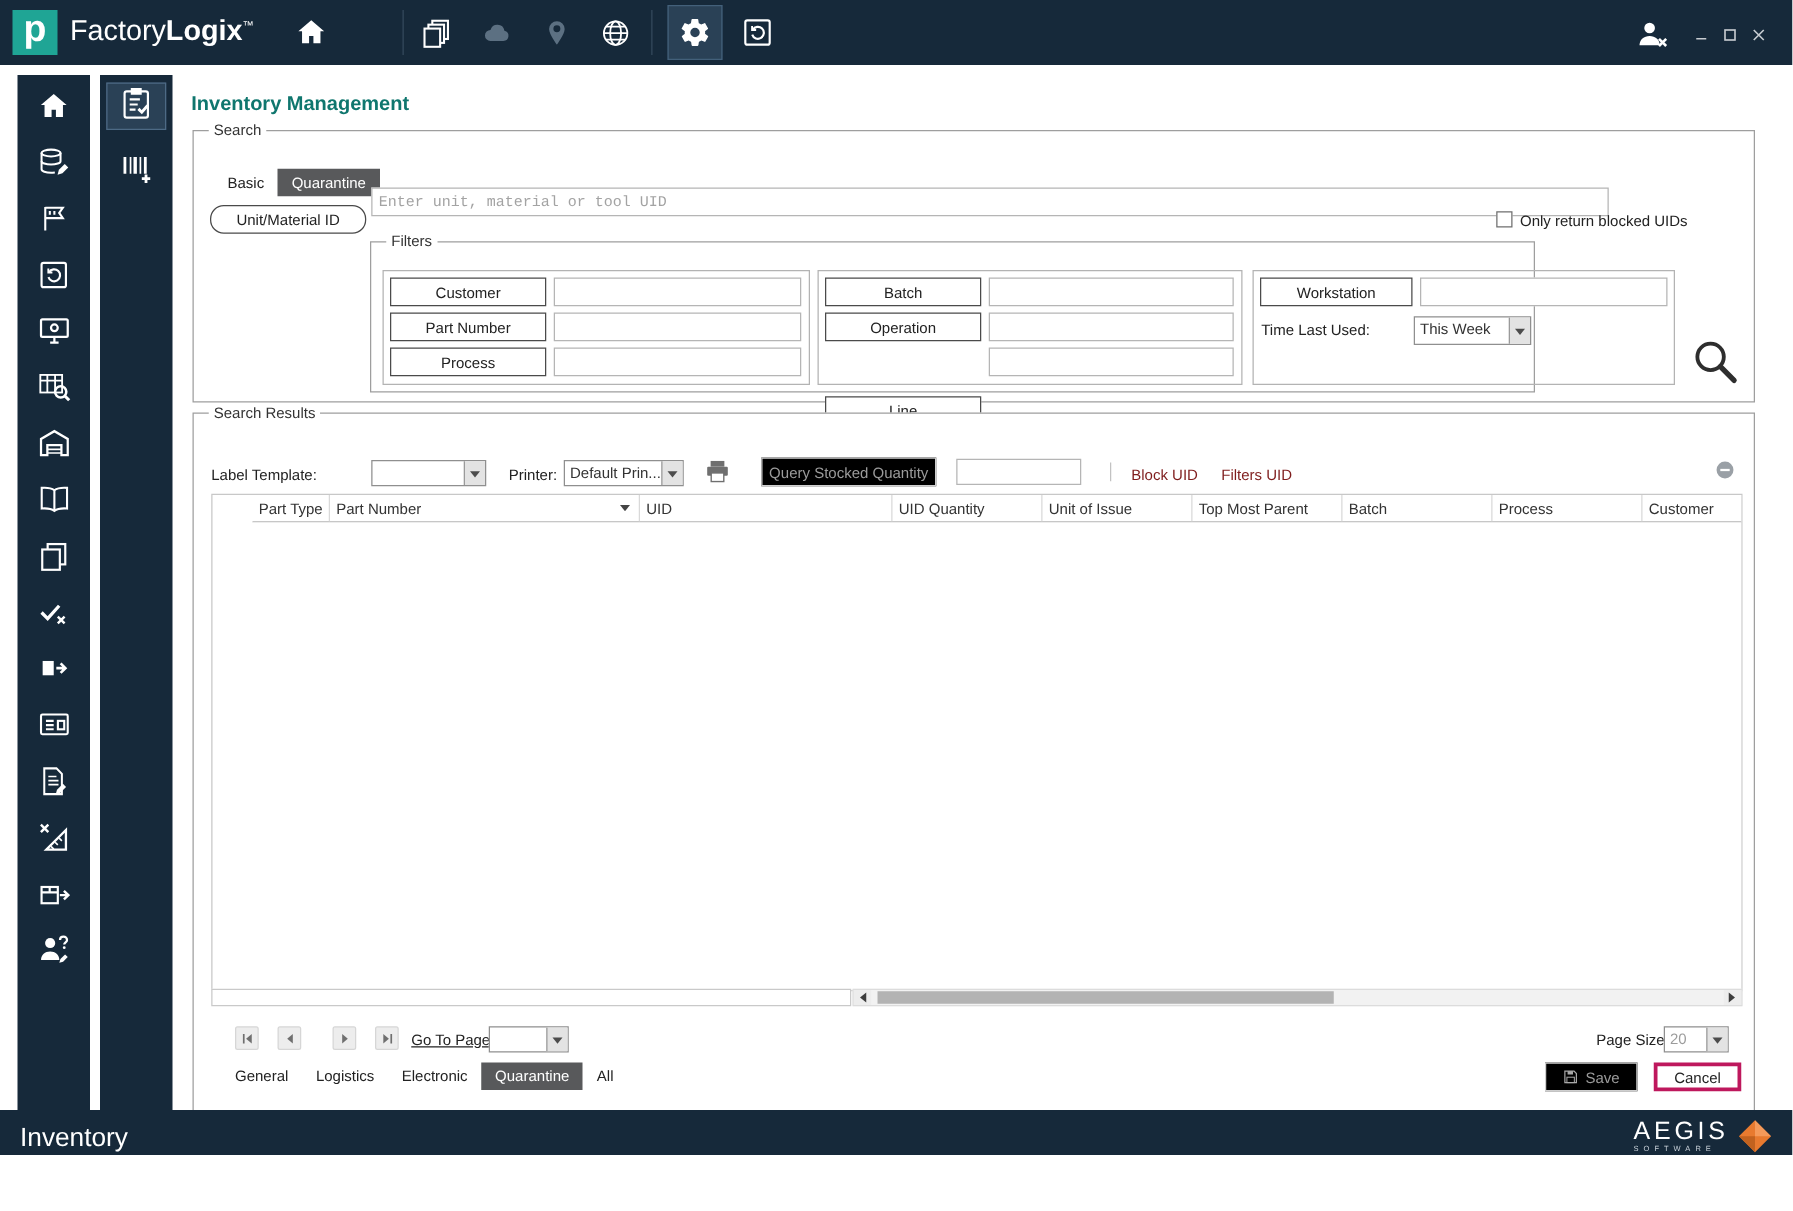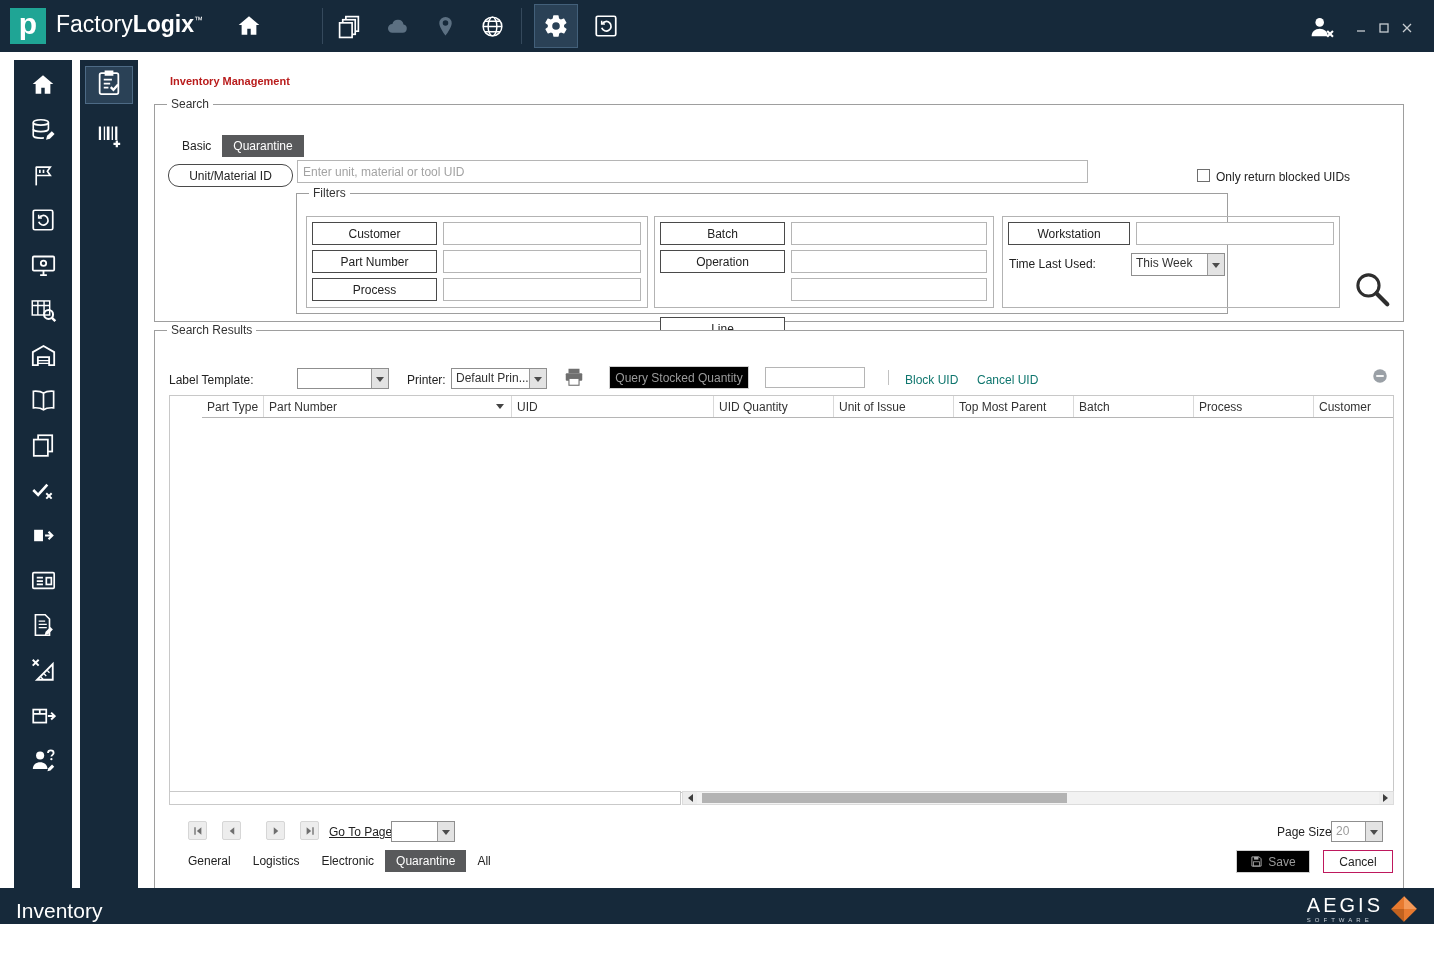--- a/index.html
+++ b/index.html
@@ -24,21 +24,21 @@
   
   .sidebar { position:absolute; top:60px; width:58px; height:838px; background:#16293a; display:flex; flex-direction:column; align-items:center; }
   .sidebar-1 { left:14px; padding-top:14px; gap:19px; }
   .sidebar-2 { left:80px; padding-top:6px; gap:14px; }
   .sb-item { width:44px; height:26px; display:flex; align-items:center; justify-content:center; cursor:pointer; flex:0 0 auto; }
   .sb-tile { width:48px; height:38px; display:flex; align-items:center; justify-content:center; cursor:pointer; flex:0 0 auto; }
   .sb-tile.active { background:#2a4156; border:1px solid #4d6a85; }
 
   
   .content { position:absolute; left:152px; top:60px; width:1254px; height:840px; background:#fff; }
-  .page-title { position:absolute; left:18px; top:15px; font-size:11px; color:#b91c1c; }
+  .page-title { position:absolute; left:1px; top:15px; font-size:16px; color:#0f766e; }
 
   .groupbox { position:absolute; border:1px solid #9e9e9e; background:#fff; }
   .gb-label { position:absolute; top:-8px; left:12px; background:#fff; padding:0 4px; font-size:12px; color:#333; line-height:15px; }
 
   .tab { display:inline-block; padding:4px 11px; font-size:12px; color:#222; cursor:pointer; }
   .tab.active { background:#58595b; color:#fff; }
 
   .btn-flat { position:absolute; background:#fff; border:1px solid #4a4a4a; font-size:12px; color:#222; display:flex; align-items:center; justify-content:center; cursor:pointer; }
   .txt { position:absolute; border:1px solid #b5b5b5; height:23px; font-size:12px; padding:0 5px; color:#333; outline:none; font-family:"Liberation Sans",sans-serif; }
   .txt::placeholder { color:#a3a3a3; }
@@ -48,21 +48,21 @@
 
   .combo { position:absolute; background:#fff; border:1px solid #8f8f8f; display:flex; cursor:pointer; }
   .cb-text { flex:1; font-size:12px; padding:2px 4px; color:#333; white-space:nowrap; overflow:hidden; }
   .cb-text.dim { color:#9b9b9b; }
   .cb-btn { width:17px; background:#e3e3e3; border-left:1px solid #9a9a9a; display:flex; align-items:center; justify-content:center; }
   .cb-arrow { width:0; height:0; border:4px solid transparent; border-top:5px solid #4c4c4c; margin-top:5px; }
 
   .fbox { position:absolute; border:1px solid #b3b3b3; }
 
   .btn-disabled { position:absolute; background:#000000; border:1px solid #cfcfcf; color:#9b9b9b; font-size:12px; display:flex; align-items:center; justify-content:center; gap:5px; }
-  .link-disabled { position:absolute; font-size:12px; color:#0f766e; cursor:default; white-space:nowrap; }
+  .link-disabled { position:absolute; font-size:12px; color:#7f1d1d; cursor:default; white-space:nowrap; }
   .vsep { position:absolute; width:1px; height:15px; background:#c2c2c2; }
 
   
   .grid { position:absolute; left:14px; top:64px; width:1225px; border:1px solid #c8c8c8;padding-left:32px; }
   .grid-header { display:flex; height:22px; border-bottom:1px solid #b5b5b5; background:#fff; }
   .gh-cell { position:relative; font-size:12px; color:#333; padding:4px 0 0 5px; border-right:1px solid #d9d9d9; overflow:hidden; white-space:nowrap; }
   .gh-cell:last-child { border-right:none; }
   .sort-arrow { position:absolute; right:7px; top:8px; width:0; height:0; border:4px solid transparent; border-top:5px solid #444; }
   .grid-body { height:374px; background:#fff; }
 
@@ -70,21 +70,21 @@
   .left-strip { position:absolute; left:14px; top:460px; width:512px; height:14px; background:#fff; border:1px solid #c9c9c9; }
   .hscroll { position:absolute; left:527px; top:460px; width:712px; height:14px; background:#f2f2f2; border:1px solid #dcdcdc; }
   .hs-btn { position:absolute; top:0; width:14px; height:12px; display:flex; align-items:center; justify-content:center; background:#ededed; cursor:pointer; }
   .hs-thumb { position:absolute; left:19px; top:1px; width:365px; height:10px; background:#b3b3b3; cursor:grab; }
   .tri-l { width:0; height:0; border:4px solid transparent; border-right:5px solid #3d3d3d; margin-left:-3px; }
   .tri-r { width:0; height:0; border:4px solid transparent; border-left:5px solid #3d3d3d; margin-right:-3px; }
 
   
   .pg-btn { position:absolute; top:490px; width:19px; height:19px; background:#ededed; border:1px solid #d6d6d6; border-radius:2px; display:flex; align-items:center; justify-content:center; cursor:pointer; }
 
-  .btn-cancel { position:absolute; background:#fff; border:1px solid #be185d; font-size:12px; color:#222; display:flex; align-items:center; justify-content:center; cursor:pointer; }
+  .btn-cancel { position:absolute; background:#fff; border:3px solid #be185d; font-size:12px; color:#222; display:flex; align-items:center; justify-content:center; cursor:pointer; }
 
   
   .statusbar { position:absolute; left:0; top:888px; width:1434px; height:36px; background:#16293a;padding-left:40px; }
   .status-label { position:absolute; left:16px; top:11px; color:#fff; font-size:21px; font-weight:300; }
   .brand { position:absolute; right:16px; top:7px; display:flex; align-items:center; gap:7px; }
   .brand-name { color:#fff; font-size:20px; letter-spacing:3px; font-weight:400; line-height:20px; }
   .brand-sub { color:#c8d0d8; font-size:6px; letter-spacing:4px; margin-top:2px; }
 </style>
 </head>
 <body>
@@ -340,21 +340,21 @@
     <h1 class="page-title">Inventory Management</h1>
 
     <section class="groupbox" style="left:2px; top:44px; width:1250px; height:218px;">
       <span class="gb-label">Search</span>
 
       <div style="position:absolute; left:16px; top:30px;">
         <span class="tab">Basic</span><span class="tab active">Quarantine</span>
       </div>
 
       <button class="btn-flat" style="left:13px; top:59px; width:125px; height:23px;border-radius:11px;">Unit/Material ID</button>
-      <input class="txt" style="left: 142px; top: 55px; width: 791px;" placeholder="Enter unit, material or tool UID">
+      <input class="txt" style="left: 142px; top: 45px; width: 990px; font-family: Liberation Mono, monospace;" placeholder="Enter unit, material or tool UID">
       <span class="checkbox" style="left:1042px; top:64px;"></span>
       <span class="lbl" style="left:1061px; top:65px;">Only return blocked UIDs</span>
 
       <div class="groupbox" style="left:141px; top:88px; width:932px; height:121px;">
         <span class="gb-label">Filters</span>
 
         <div class="fbox" style="left:9px; top:22px; width:342px; height:92px;">
           <button class="btn-flat" style="left:5px; top:5px; width:125px; height:23px;">Customer</button>
           <input class="txt" style="left: 136px; top: 5px; width: 198px;">
           <button class="btn-flat" style="left:5px; top:33px; width:125px; height:23px;">Part Number</button>
@@ -414,21 +414,21 @@
         <svg viewBox="0 0 24 24" width="22" height="22">
             <rect x="6" y="3" width="12" height="5" fill="#6f6f6f"></rect>
             <rect x="3" y="8" width="18" height="8" rx="1" fill="#6f6f6f"></rect>
             <rect x="6.5" y="13.5" width="11" height="7.5" fill="#fff" stroke="#6f6f6f" stroke-width="1.2"></rect>
           </svg>
       </span>
       <button class="btn-disabled" style="left:454px; top:35px; width:140px; height:23px;">Query Stocked Quantity</button>
       <input class="txt" style="left: 610px; top: 36px; width: 100px; height: 21px;">
       <span class="vsep" style="left:733px; top:39px;"></span>
       <span class="link-disabled" style="left:750px; top:42px;">Block UID</span>
-      <span class="link-disabled" style="left:822px; top:42px;">Cancel UID</span>
+      <span class="link-disabled" style="left:822px; top:42px;">Filters UID</span>
       <span style="position:absolute; left:1216px; top:36px; cursor:pointer;">
         <svg viewBox="0 0 24 24" width="18" height="18">
             <circle cx="12" cy="12" r="9" fill="#9aa0a6"></circle>
             <rect x="7" y="10.8" width="10" height="2.4" fill="#fff"></rect>
           </svg>
       </span>
 
       <div class="grid">
         <div class="grid-header">
           <div class="gh-cell" style="flex:0 0 62px;">Part Type</div>

